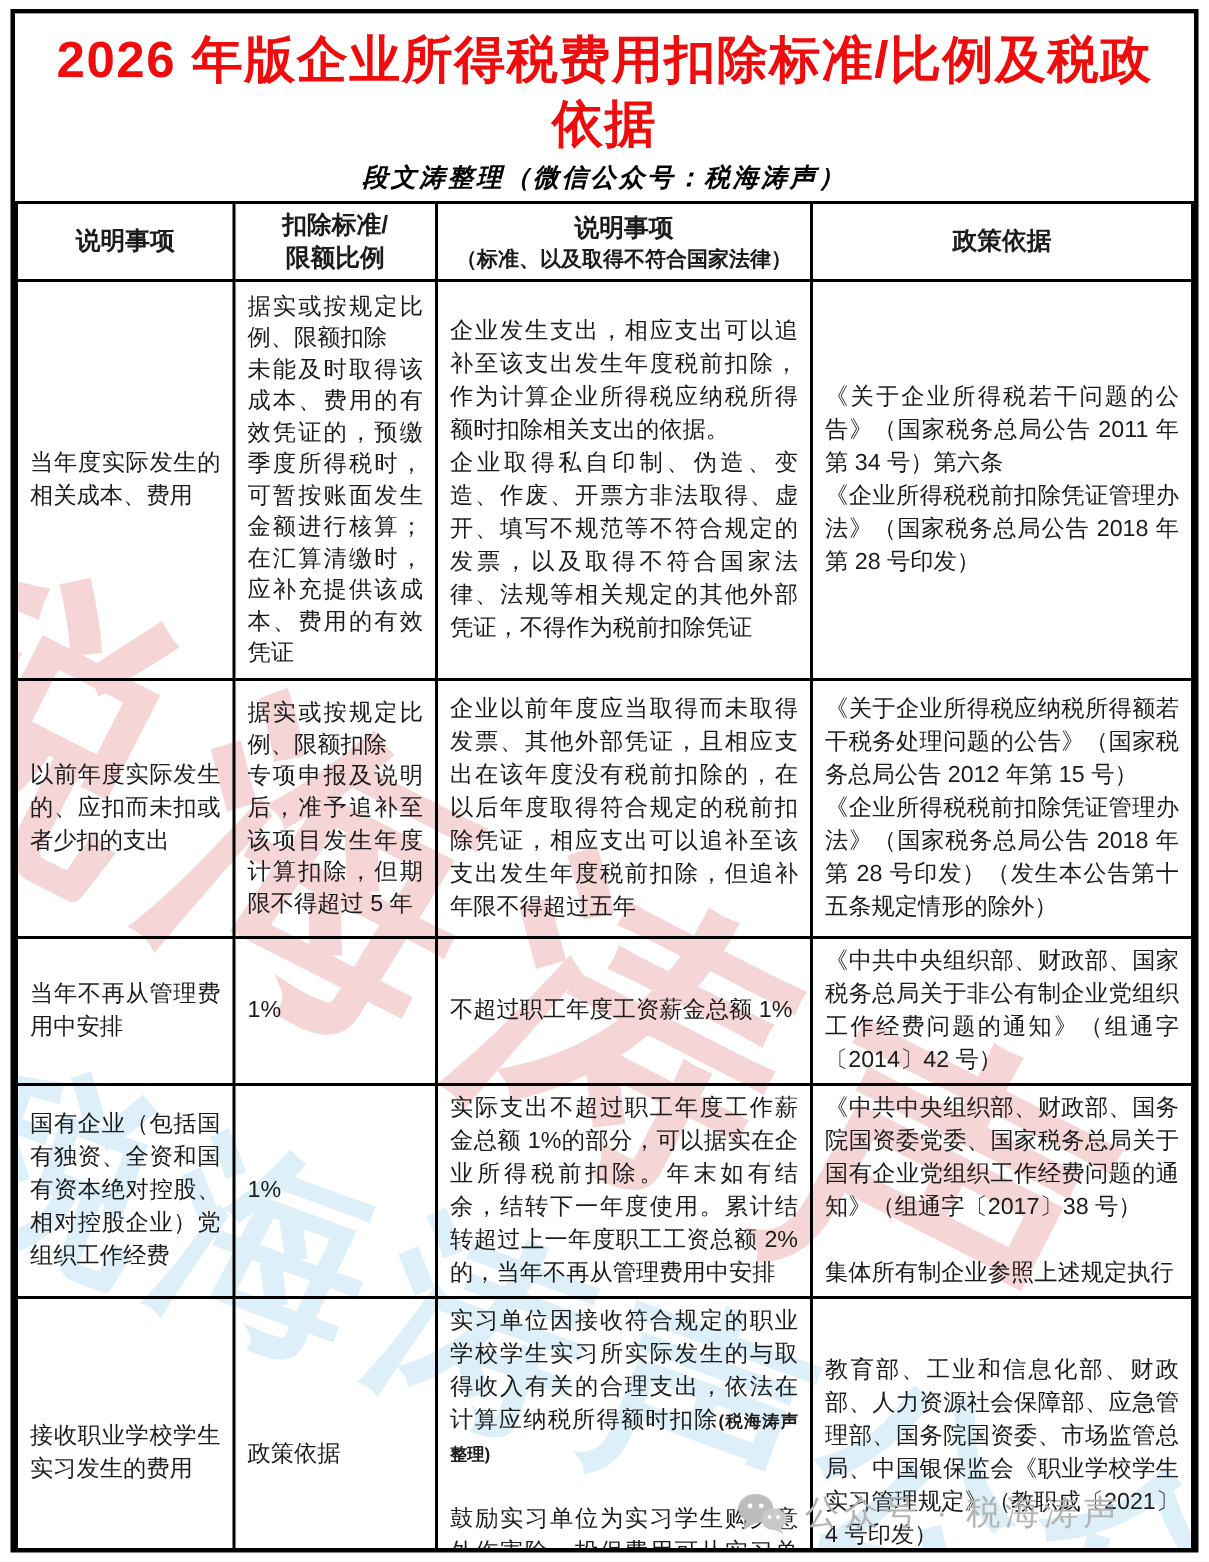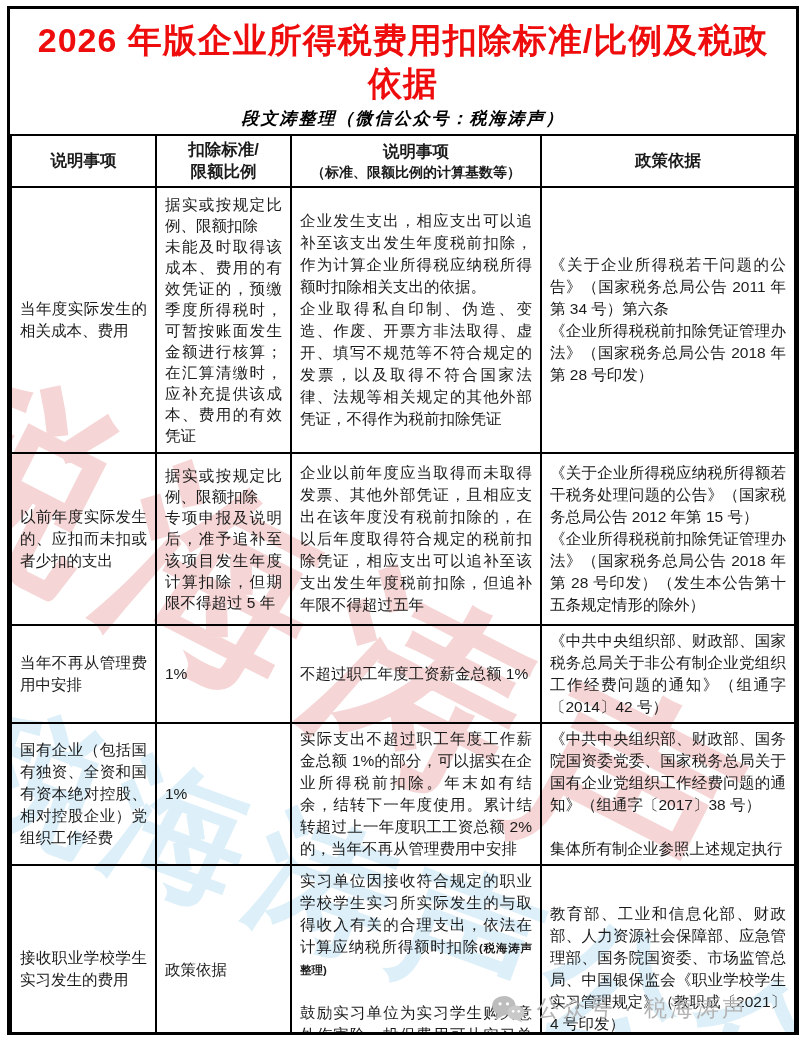--- a/index.html
+++ b/index.html
@@ -82,21 +82,21 @@
           <col style="width:250px">
           <col>
       </colgroup>
       <thead>
         <tr style="height:50px">
           <th class="c1">说明事项</th>
           <th class="c2 h-two">扣除标准/
 限额比例</th>
           <th class="c3">
               <span class="h-main">说明事项</span>
-              <span class="h-sub">（标准、限额比例的计算基数等）</span>
+              <span class="h-sub">（标准、以及取得不符合国家法律）</span>
             </th>
           <th class="c4">政策依据</th>
         </tr>
       </thead>
       <tbody>
         <tr style="height:266px">
           <td class="c1">
               <div class="cell">当年度实际发生的相关成本、费用</div>
             </td>
           <td class="c2">

